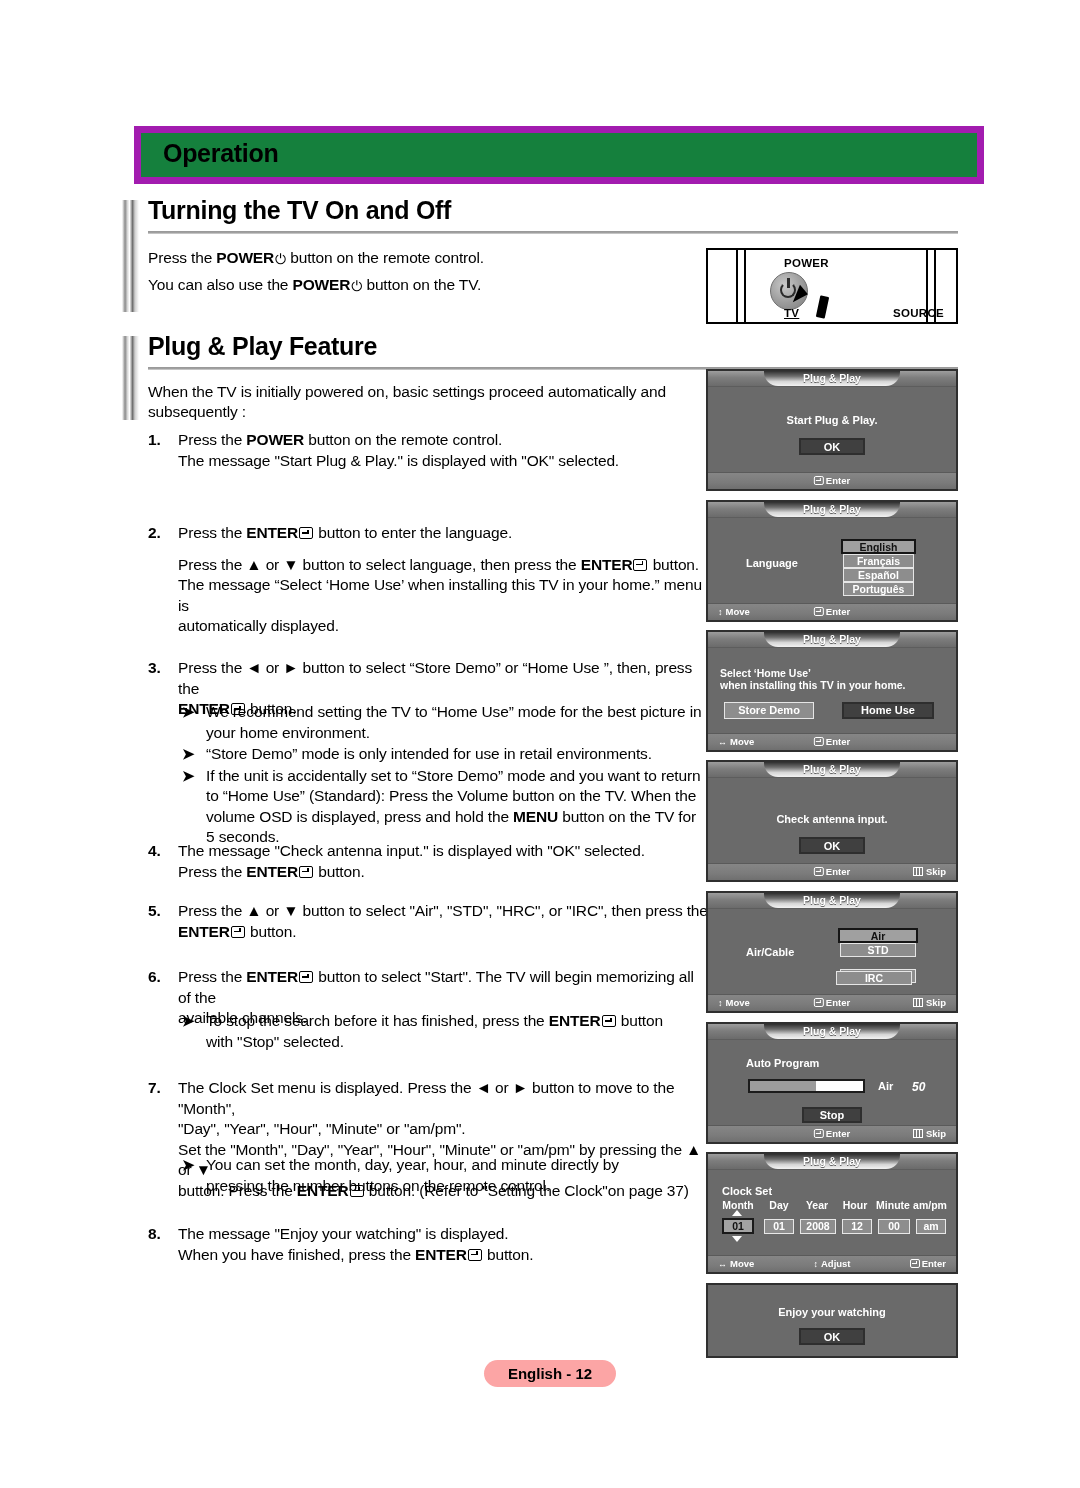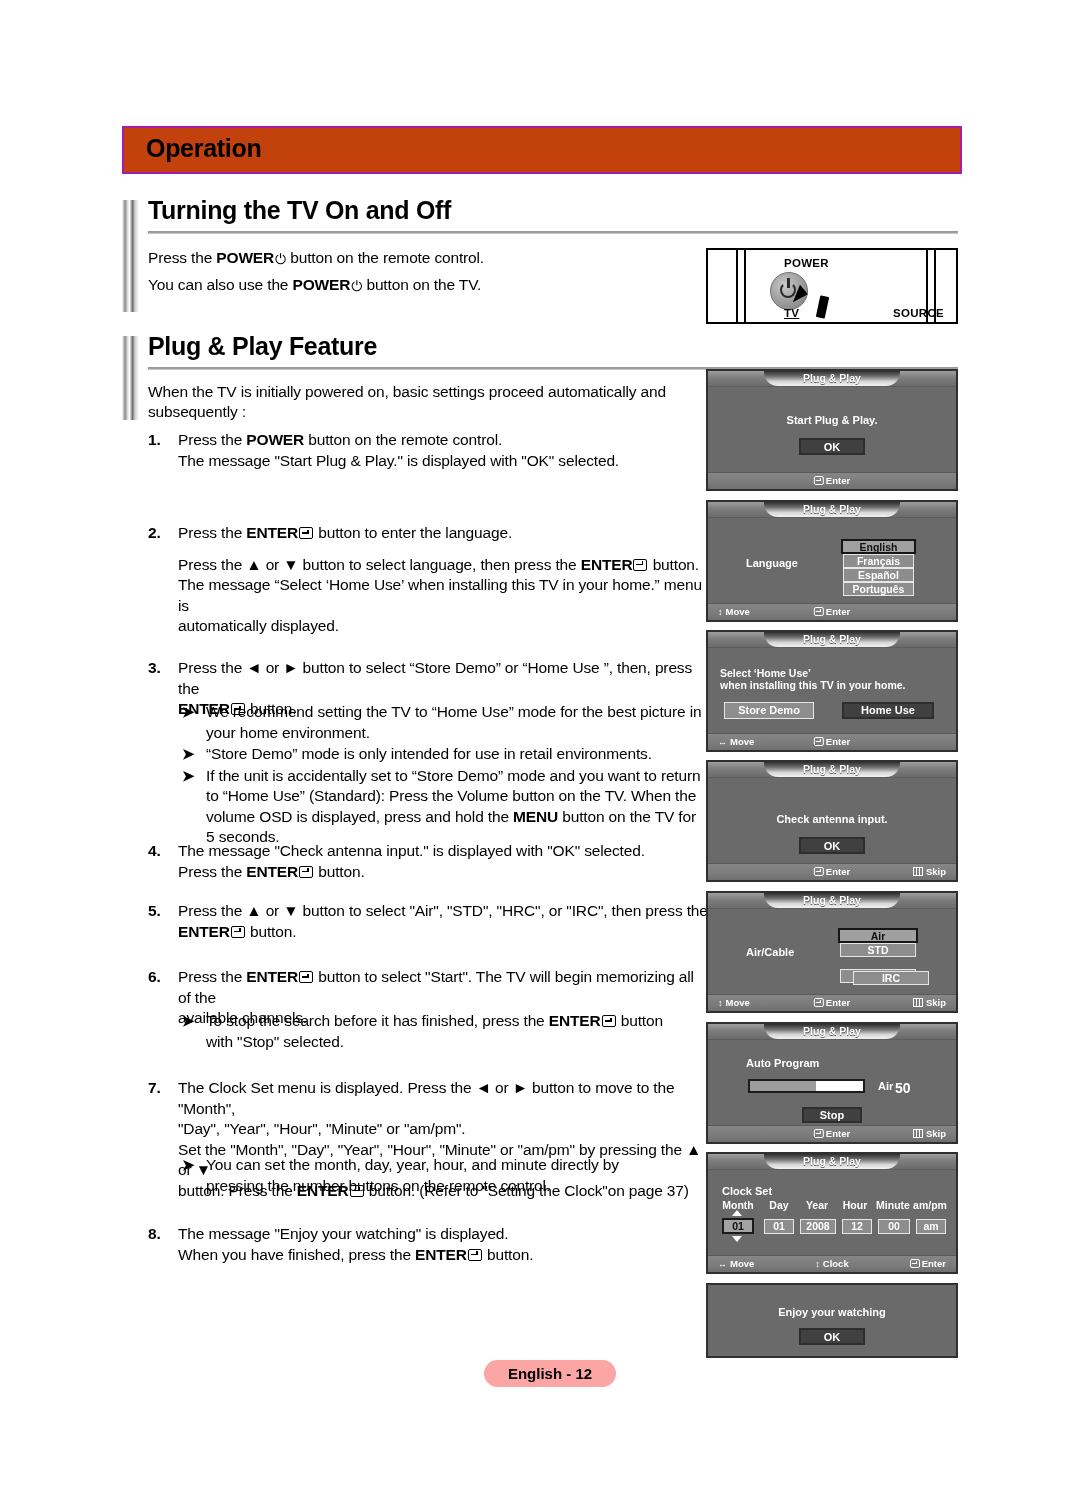--- a/index.html
+++ b/index.html
@@ -5,22 +5,22 @@
   html,body{margin:0;padding:0;background:#fff;}
   body{
     width:1080px;height:1488px;position:relative;overflow:hidden;
     font-family:"Liberation Sans", sans-serif;color:#000;
     -webkit-font-smoothing:antialiased;
   }
   .page{position:absolute;left:0;top:0;width:1080px;height:1488px;}
 
   
   .chapter-box{
-    position:absolute;left:122px;top:126px;width:836px;height:44px;
-    border:2px solid #a21caf;background:#c2410c;
+    position:absolute;left:134px;top:126px;width:836px;height:44px;
+    border:7px solid #a21caf;background:#15803d;
   }
   .chapter-box .txt{
     position:absolute;left:22px;top:6px;font-size:25px;font-weight:bold;
     letter-spacing:-0.3px;
   }
 
   
   .sec{position:absolute;left:122px;}
   .sec .bar{
     position:absolute;left:0;top:0;width:17px;
@@ -352,39 +352,39 @@
   </div>
 
   <div class="osd" style="top:891px;height:122px;">
     <div class="tbar"></div>
     <div class="pill">Plug &amp; Play</div>
     <div class="body">
       <div class="leftlbl" style="left:38px;top:38px;">Air/Cable</div>
       <div class="optbox sel" style="left:130px;top:20px;width:80px;height:15px;line-height:12px;">Air</div>
       <div class="optbox" style="left:132px;top:35px;width:76px;height:14px;line-height:12px;">STD</div>
       <div class="optbox" style="left:132px;top:61px;width:76px;height:14px;line-height:12px;">HRC</div>
-      <div class="optbox" style="left:145px;top:63px;width:76px;height:14px;line-height:12px;">IRC</div>
+      <div class="optbox" style="left:128px;top:63px;width:76px;height:14px;line-height:12px;">IRC</div>
     </div>
     <div class="hint">
       <div class="hi" style="left:10px;"><span class="icoUD">↕</span><span>Move</span></div>
       <div class="hi" style="left:50%;transform:translateX(-50%);"><span class="icoEnter"></span><span>Enter</span></div>
       <div class="hi" style="right:10px;"><span class="icoSkip"></span><span>Skip</span></div>
     </div>
   </div>
 
   <div class="osd" style="top:1022px;height:122px;">
     <div class="tbar"></div>
     <div class="pill">Plug &amp; Play</div>
     <div class="body">
       <div class="leftlbl" style="left:38px;top:18px;">Auto Program</div>
       <div class="progwrap" style="left:40px;top:40px;width:117px;height:14px;">
         <div class="progfill" style="width:58%;"></div>
       </div>
       <div style="position:absolute;left:170px;top:41px;font-size:11px;">Air</div>
-      <div style="position:absolute;left:187px;top:41px;font-size:14px;">50</div>
+      <div style="position:absolute;left:204px;top:41px;font-size:12px;font-style:italic;">50</div>
       <div class="btnTeal" style="left:50%;margin-left:-30px;top:68px;width:60px;height:16px;line-height:13px;">Stop</div>
     </div>
     <div class="hint">
       <div class="hi" style="left:50%;transform:translateX(-50%);"><span class="icoEnter"></span><span>Enter</span></div>
       <div class="hi" style="right:10px;"><span class="icoSkip"></span><span>Skip</span></div>
     </div>
   </div>
 
   <div class="osd" style="top:1152px;height:122px;">
     <div class="tbar"></div>
@@ -404,21 +404,21 @@
 
       <div class="clockcell sel" style="left:14px;top:49px;width:32px;height:16px;line-height:13px;">01</div>
       <div class="clockcell" style="left:56px;top:50px;width:30px;height:15px;line-height:13px;">01</div>
       <div class="clockcell" style="left:92px;top:50px;width:36px;height:15px;line-height:13px;">2008</div>
       <div class="clockcell" style="left:134px;top:50px;width:30px;height:15px;line-height:13px;">12</div>
       <div class="clockcell" style="left:170px;top:50px;width:32px;height:15px;line-height:13px;">00</div>
       <div class="clockcell" style="left:208px;top:50px;width:30px;height:15px;line-height:13px;">am</div>
     </div>
     <div class="hint">
       <div class="hi" style="left:10px;"><span class="icoLR">↔</span><span>Move</span></div>
-      <div class="hi" style="left:50%;transform:translateX(-50%);"><span class="icoUD">↕</span><span>Clock</span></div>
+      <div class="hi" style="left:50%;transform:translateX(-50%);"><span class="icoUD">↕</span><span>Adjust</span></div>
       <div class="hi" style="right:10px;"><span class="icoEnter"></span><span>Enter</span></div>
     </div>
   </div>
 
   <div class="osd" style="top:1283px;height:75px;">
     <div class="body" style="top:0;bottom:0;">
       <div class="osdmsg" style="top:21px;">Enjoy your watching</div>
       <div class="btnTeal" style="left:50%;margin-left:-33px;top:43px;width:66px;height:17px;line-height:14px;">OK</div>
     </div>
   </div>

